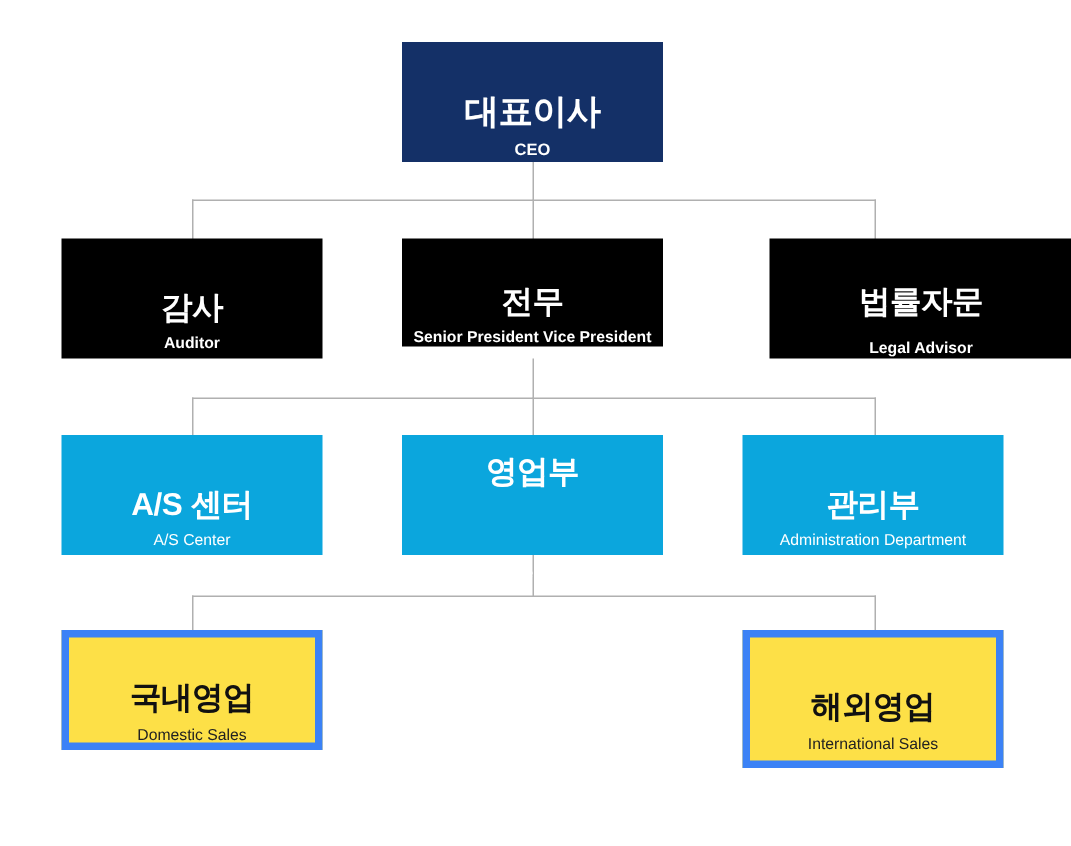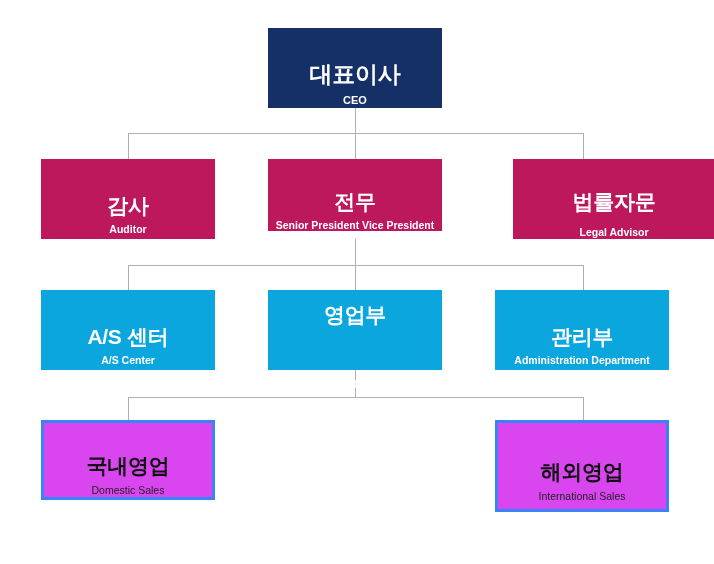--- a/index.html
+++ b/index.html
@@ -42,38 +42,38 @@
   
   .lvl-ceo {
     background: #143067;
     color: #ffffff;
   }
   .lvl-ceo .ko { font-size: 23px; margin-bottom: 7px; }
   .lvl-ceo .en { font-size: 11px; font-weight: bold; }
 
   
   .lvl-mid {
-    background: #be185d;
+    background: #000000;
     color: #ffffff;
   }
   .lvl-mid .ko { font-size: 21px; margin-bottom: 7px; }
   .lvl-mid .en { font-size: 10.5px; font-weight: bold; }
 
   
   .lvl-light {
     background: #0ba6dd;
     color: #ffffff;
   }
   .lvl-light .ko { font-size: 21px; margin-bottom: 7px; }
-  .lvl-light .en { font-size: 10.5px; font-weight: bold; text-align: right; }
+  .lvl-light .en { font-size: 10.5px; font-weight: normal; text-align: right; }
 
   
   .lvl-plain {
-    background: #d946ef;
-    border: 3px solid #3b82f6;
+    background: #fde047;
+    border: 5px solid #3b82f6;
     color: #111111;
   }
   .lvl-plain .ko { font-size: 21px; margin-bottom: 8px; }
   .lvl-plain .en { font-size: 10.5px; font-weight: normal; color: #222; }
 
   
   .conn {
     position: absolute;
     background: #b0b0b0;
     z-index: 1;

